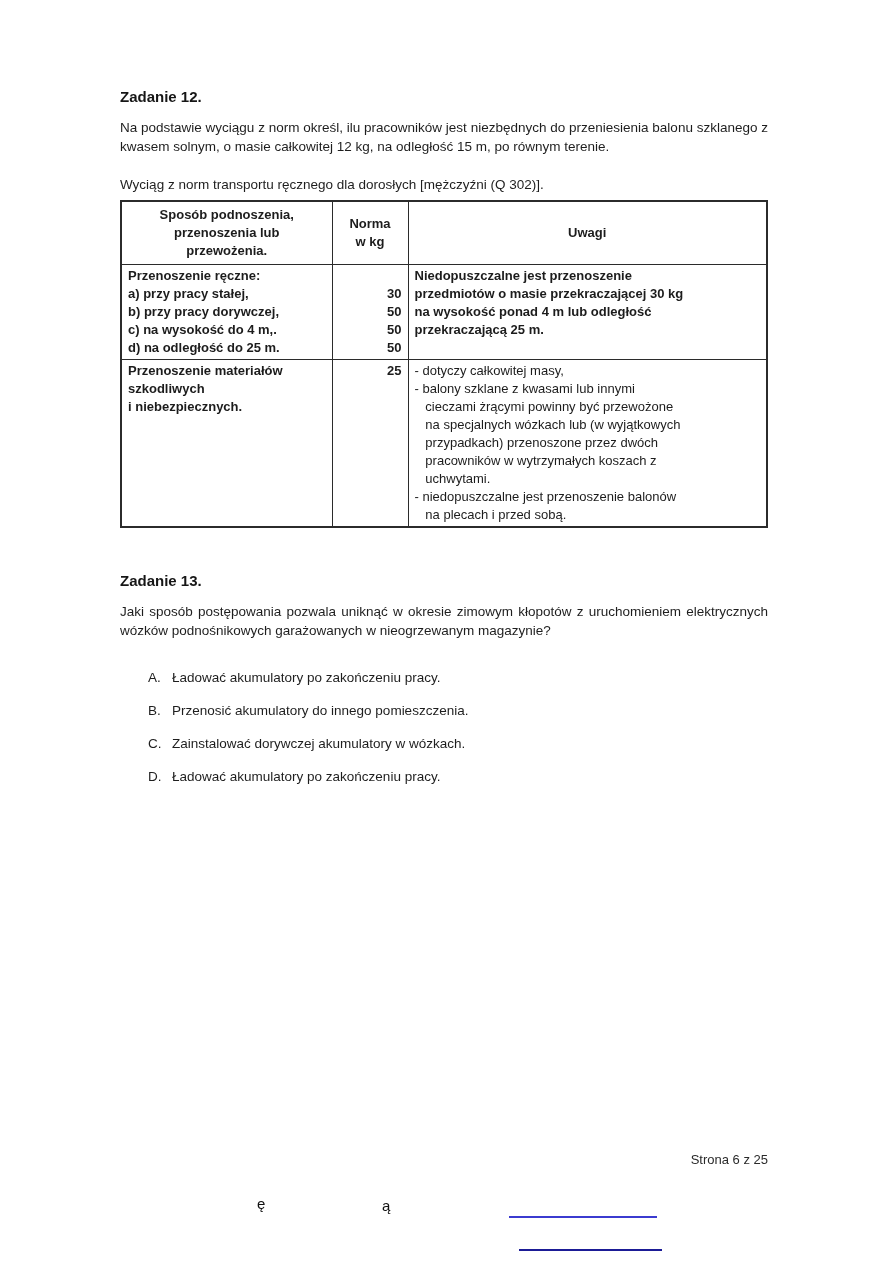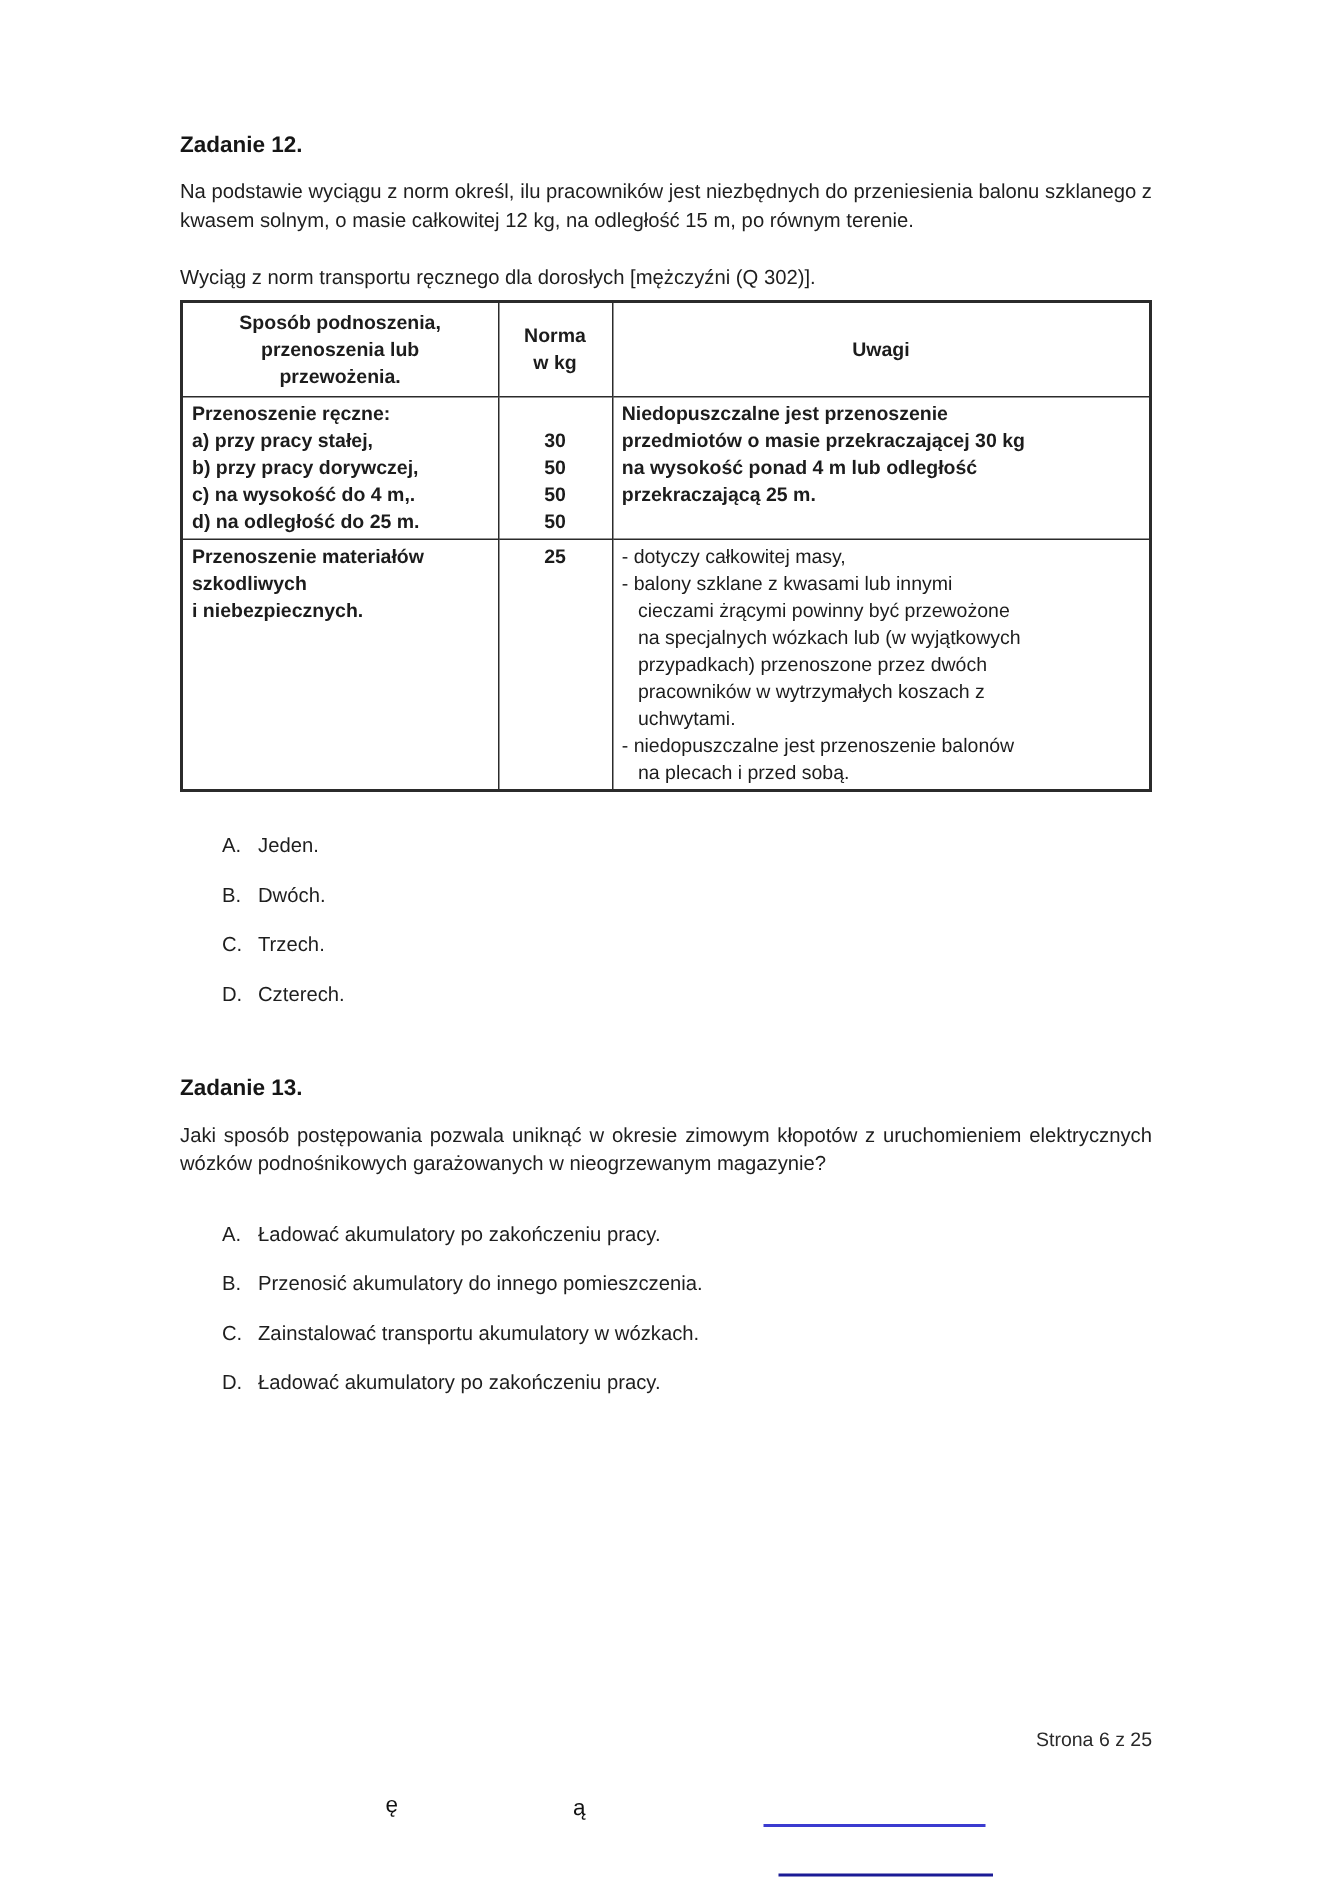--- a/index.html
+++ b/index.html
@@ -57,21 +57,21 @@
     border: 2px solid #2b2b2b;
   }
   table.norms th {
     font-weight: bold;
     text-align: center;
     vertical-align: middle;
     padding: 4px 4px;
   }
   .pre-line { white-space: pre-line; font-weight: bold; }
   .pre-wrap { white-space: pre-wrap; }
-  td.norm-col { text-align: center; }
+  td.norm-col { text-align: right; }
   .answers {
     list-style: none;
     margin: 26px 0 0 0;
     padding: 0 0 0 28px;
   }
   .answers li {
     font-size: 13.5px;
     line-height: 20px;
     margin: 0 0 13px 0;
   }
@@ -160,49 +160,35 @@
    na specjalnych wózkach lub (w wyjątkowych
    przypadkach) przenoszone przez dwóch
    pracowników w wytrzymałych koszach z
    uchwytami.
 - niedopuszczalne jest przenoszenie balonów
    na plecach i przed sobą.</td>
           </tr>
         </tbody>
       </table>
 
-      <ul class="answers">
-        <li>
-          <span class="letter">A.</span><span>Jeden.</span>
-        </li>
-        <li>
-          <span class="letter">B.</span><span>Dwóch.</span>
-        </li>
-        <li>
-          <span class="letter">C.</span><span>Trzech.</span>
-        </li>
-        <li>
-          <span class="letter">D.</span><span>Czterech.</span>
-        </li>
-      </ul>
     </section>
 
     <section class="task13">
       <h2 class="task-title">Zadanie 13.</h2>
       <p class="intro">Jaki sposób postępowania pozwala uniknąć w okresie zimowym kłopotów z uruchomieniem elektrycznych wózków podnośnikowych garażowanych w nieogrzewanym magazynie?</p>
 
       <ul class="answers" style="margin-top:28px;">
         <li>
           <span class="letter">A.</span><span>Ładować akumulatory po zakończeniu pracy.</span>
         </li>
         <li>
           <span class="letter">B.</span><span>Przenosić akumulatory do innego pomieszczenia.</span>
         </li>
         <li>
-          <span class="letter">C.</span><span>Zainstalować transportu akumulatory w wózkach.</span>
+          <span class="letter">C.</span><span>Zainstalować dorywczej akumulatory w wózkach.</span>
         </li>
         <li>
           <span class="letter">D.</span><span>Ładować akumulatory po zakończeniu pracy.</span>
         </li>
       </ul>
     </section>
 
   </div>
 
   <div class="footer">Strona 6 z 25</div>

